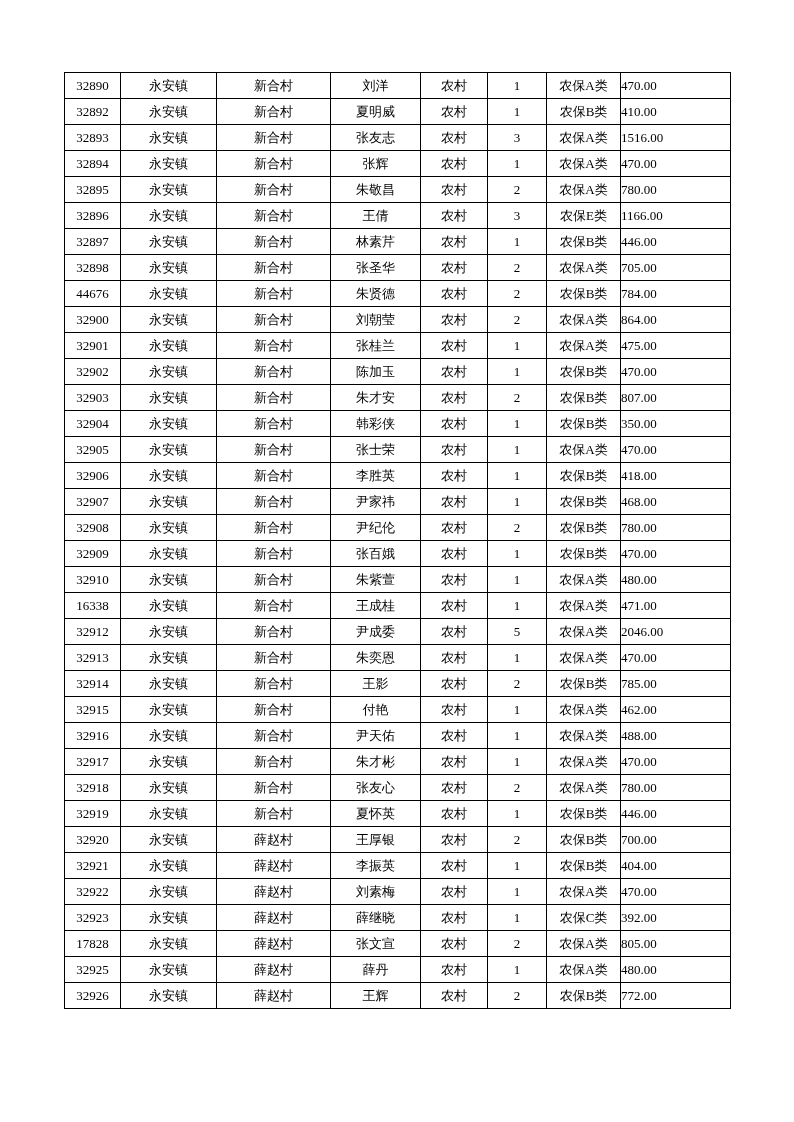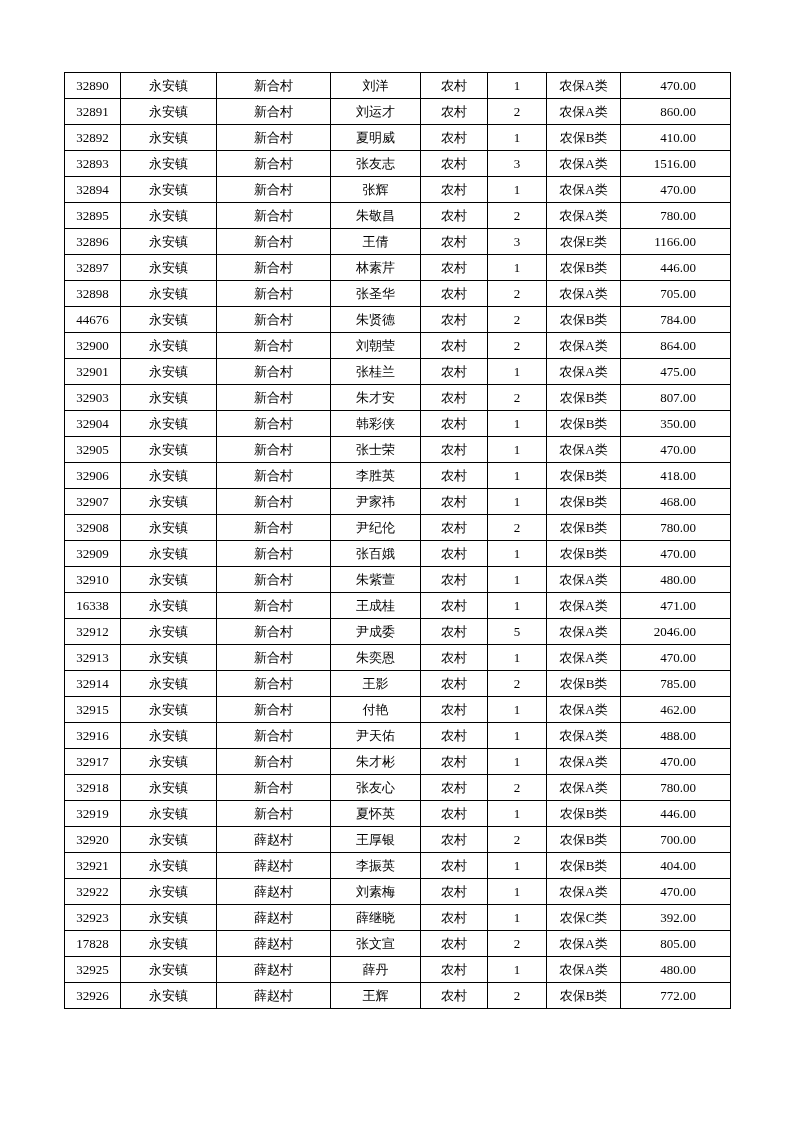--- a/index.html
+++ b/index.html
@@ -28,21 +28,21 @@
   table.roster td {
     border: 1px solid #000000;
     height: 26px;
     font-size: 13px;
     line-height: 25px;
     text-align: center;
     white-space: nowrap;
     overflow: hidden;
   }
   table.roster td.amount {
-    text-align: right;
+    text-align: left;
     padding-right: 34px;
   }
 </style>
 </head>
 <body>
 
 <div class="page">
   <table class="roster">
     <colgroup>
       <col style="width:56px">
@@ -59,30 +59,20 @@
           <td>32890</td>
           <td>永安镇</td>
           <td>新合村</td>
           <td>刘洋</td>
           <td>农村</td>
           <td>1</td>
           <td>农保A类</td>
           <td class="amount">470.00</td>
         </tr>
         <tr>
-          <td>32891</td>
-          <td>永安镇</td>
-          <td>新合村</td>
-          <td>刘运才</td>
-          <td>农村</td>
-          <td>2</td>
-          <td>农保A类</td>
-          <td class="amount">860.00</td>
-        </tr>
-        <tr>
           <td>32892</td>
           <td>永安镇</td>
           <td>新合村</td>
           <td>夏明威</td>
           <td>农村</td>
           <td>1</td>
           <td>农保B类</td>
           <td class="amount">410.00</td>
         </tr>
         <tr>
@@ -167,20 +157,30 @@
         </tr>
         <tr>
           <td>32901</td>
           <td>永安镇</td>
           <td>新合村</td>
           <td>张桂兰</td>
           <td>农村</td>
           <td>1</td>
           <td>农保A类</td>
           <td class="amount">475.00</td>
+        </tr>
+        <tr>
+          <td>32902</td>
+          <td>永安镇</td>
+          <td>新合村</td>
+          <td>陈加玉</td>
+          <td>农村</td>
+          <td>1</td>
+          <td>农保B类</td>
+          <td class="amount">470.00</td>
         </tr>
         <tr>
           <td>32903</td>
           <td>永安镇</td>
           <td>新合村</td>
           <td>朱才安</td>
           <td>农村</td>
           <td>2</td>
           <td>农保B类</td>
           <td class="amount">807.00</td>

